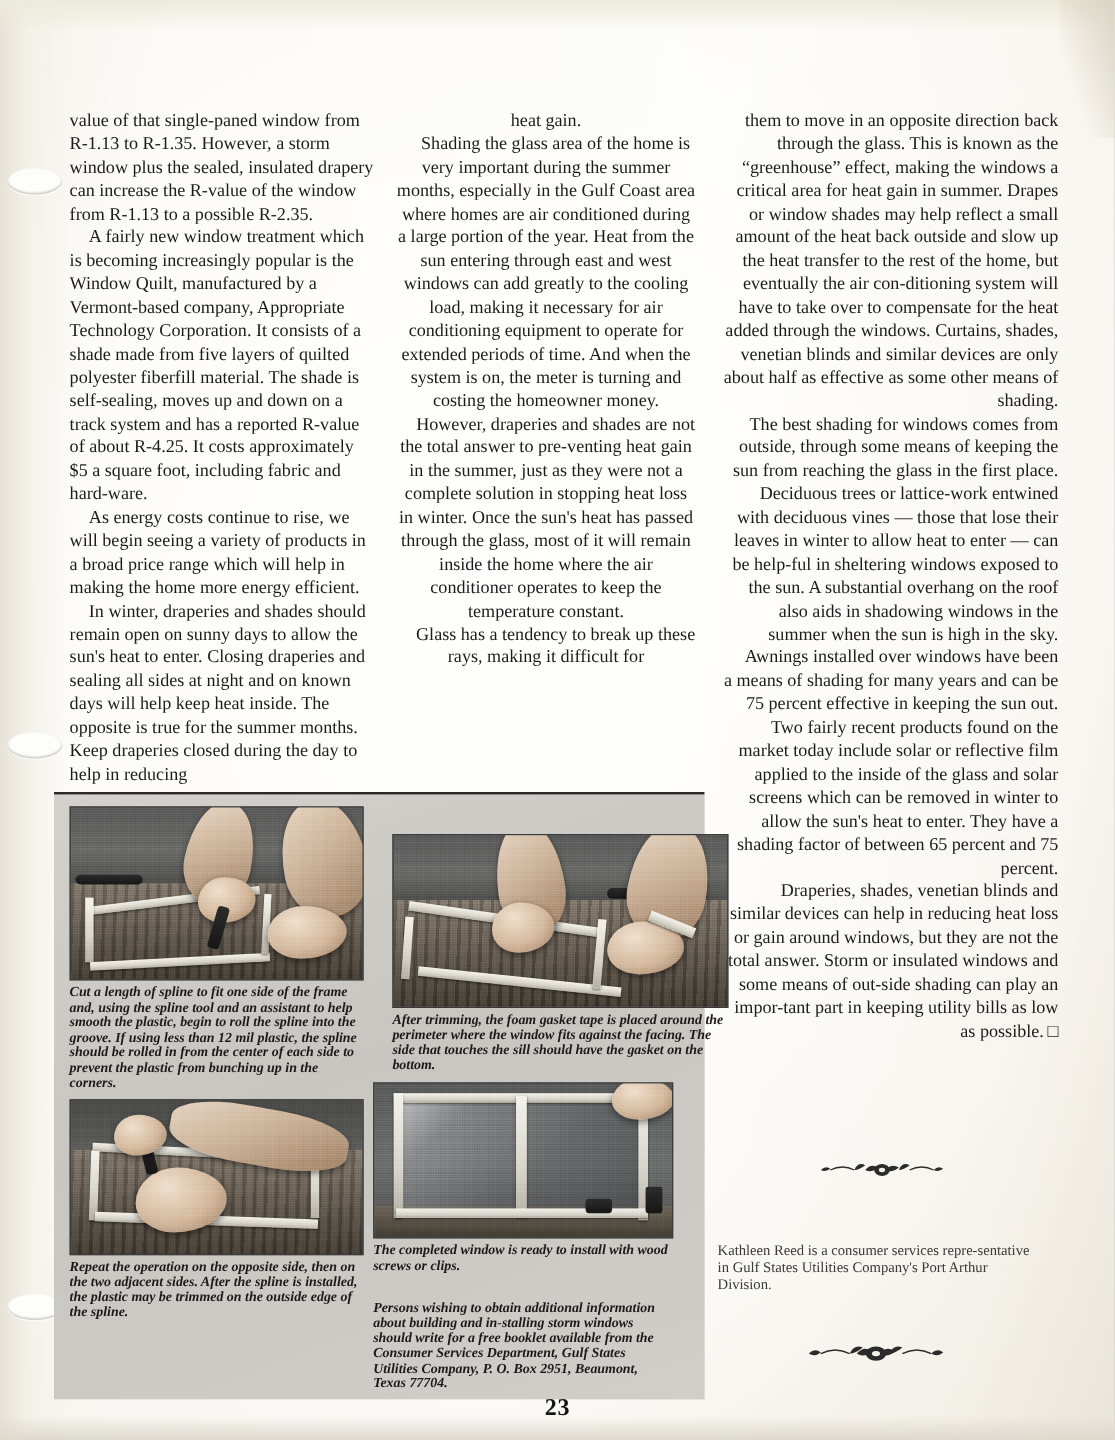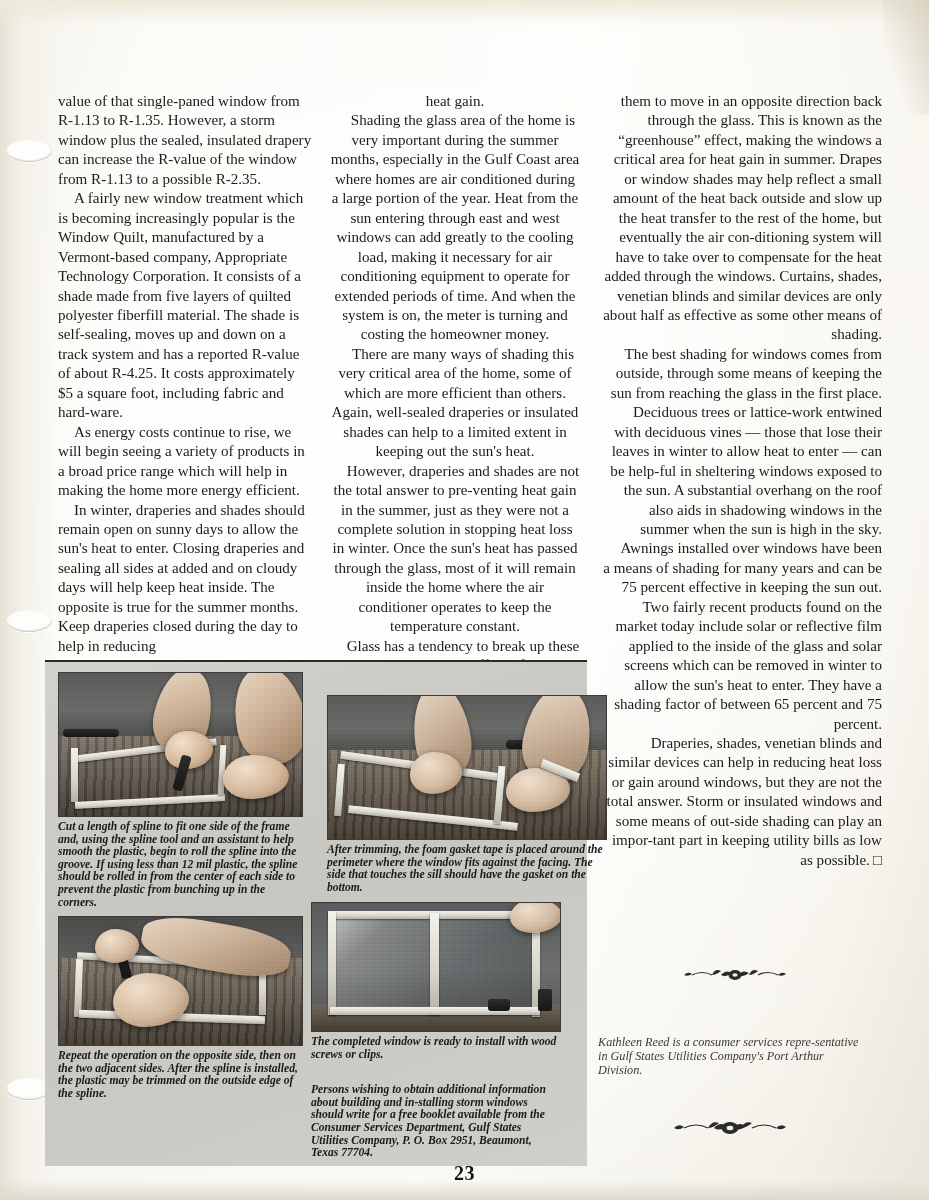--- a/index.html
+++ b/index.html
@@ -166,21 +166,20 @@
     opacity: 0.8;
     mix-blend-mode: overlay;
   }
 
   
   .bio {
     position: absolute;
     left: 598px;
     top: 1035px;
     width: 272px;
-    font-style: italic;
     font-size: 12.2px;
     line-height: 14.2px;
     color: #3a3a3a;
   }
   .ornament {
     position: absolute;
     color: #2b2b2b;
     text-align: center;
     user-select: none;
   }
@@ -213,27 +212,26 @@
   <div class="hole" style="left:6px; top:140px; width:46px; height:22px;"></div>
   <div class="hole" style="left:6px; top:610px; width:46px; height:22px;"></div>
   <div class="hole" style="left:6px; top:1078px; width:46px; height:22px;"></div>
 
   <div class="columns">
 
     <div class="col" id="col1">
       <p class="noindent">value of that single-paned window from R-1.13 to R-1.35. However, a storm window plus the sealed, insulated drapery can increase the R-value of the window from R-1.13 to a possible R-2.35.</p>
       <p>A fairly new window treatment which is becoming increasingly popular is the Window Quilt, manufactured by a Vermont-based company, Appropriate Technology Corporation. It consists of a shade made from five layers of quilted polyester fiberfill material. The shade is self-sealing, moves up and down on a track system and has a reported R-value of about R-4.25. It costs approximately $5 a square foot, including fabric and hard-ware.</p>
       <p>As energy costs continue to rise, we will begin seeing a variety of products in a broad price range which will help in making the home more energy efficient.</p>
-      <p>In winter, draperies and shades should remain open on sunny days to allow the sun's heat to enter. Closing draperies and sealing all sides at added and on cloudy days will help keep heat inside. The opposite is true for the summer months. Keep draperies closed during the day to help in reducing</p>
+      <p>In winter, draperies and shades should remain open on sunny days to allow the sun's heat to enter. Closing draperies and sealing all sides at night and on known days will help keep heat inside. The opposite is true for the summer months. Keep draperies closed during the day to help in reducing</p>
     </div>
 
     <div class="col" id="col2">
       <p class="noindent">heat gain.</p>
       <p>Shading the glass area of the home is very important during the summer months, especially in the Gulf Coast area where homes are air conditioned during a large portion of the year. Heat from the sun entering through east and west windows can add greatly to the cooling load, making it necessary for air conditioning equipment to operate for extended periods of time. And when the system is on, the meter is turning and costing the homeowner money.</p>
-      <p>There are many ways of shading this very critical area of the home, some of which are more efficient than others. Again, well-sealed draperies or insulated shades can help to a limited extent in keeping out the sun's heat.</p>
       <p>However, draperies and shades are not the total answer to pre-venting heat gain in the summer, just as they were not a complete solution in stopping heat loss in winter. Once the sun's heat has passed through the glass, most of it will remain inside the home where the air conditioner operates to keep the temperature constant.</p>
       <p>Glass has a tendency to break up these rays, making it difficult for</p>
     </div>
 
     <div class="col" id="col3">
       <p class="noindent">them to move in an opposite direction back through the glass. This is known as the “greenhouse” effect, making the windows a critical area for heat gain in summer. Drapes or window shades may help reflect a small amount of the heat back outside and slow up the heat transfer to the rest of the home, but eventually the air con-ditioning system will have to take over to compensate for the heat added through the windows. Curtains, shades, venetian blinds and similar devices are only about half as effective as some other means of shading.</p>
       <p>The best shading for windows comes from outside, through some means of keeping the sun from reaching the glass in the first place.</p>
       <p>Deciduous trees or lattice-work entwined with deciduous vines — those that lose their leaves in winter to allow heat to enter — can be help-ful in sheltering windows exposed to the sun. A substantial overhang on the roof also aids in shadowing windows in the summer when the sun is high in the sky.</p>
       <p>Awnings installed over windows have been a means of shading for many years and can be 75 percent effective in keeping the sun out. Two fairly recent products found on the market today include solar or reflective film applied to the inside of the glass and solar screens which can be removed in winter to allow the sun's heat to enter. They have a shading factor of between 65 percent and 75 percent.</p>
       <p>Draperies, shades, venetian blinds and similar devices can help in reducing heat loss or gain around windows, but they are not the total answer. Storm or insulated windows and some means of out-side shading can play an impor-tant part in keeping utility bills as low as possible. □</p>

